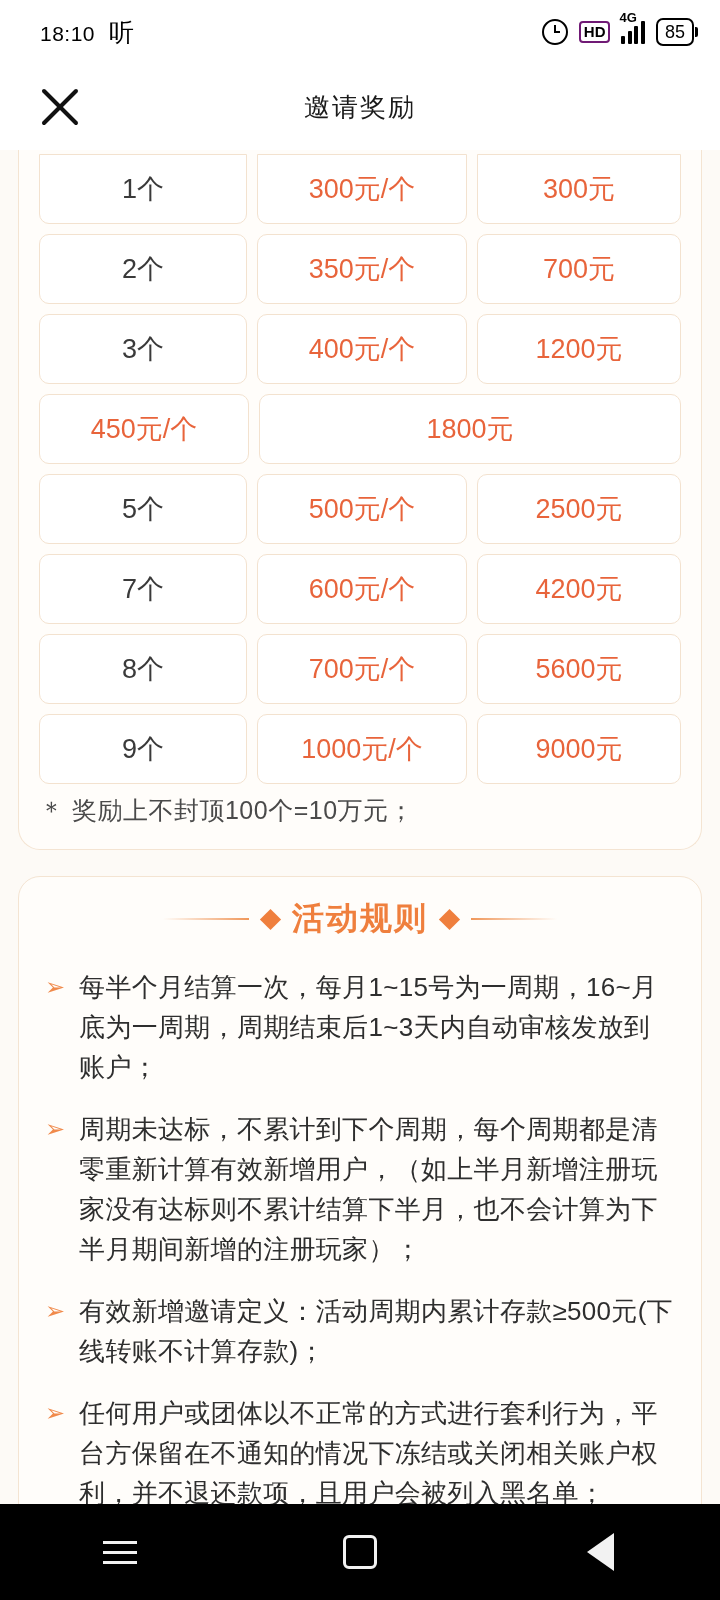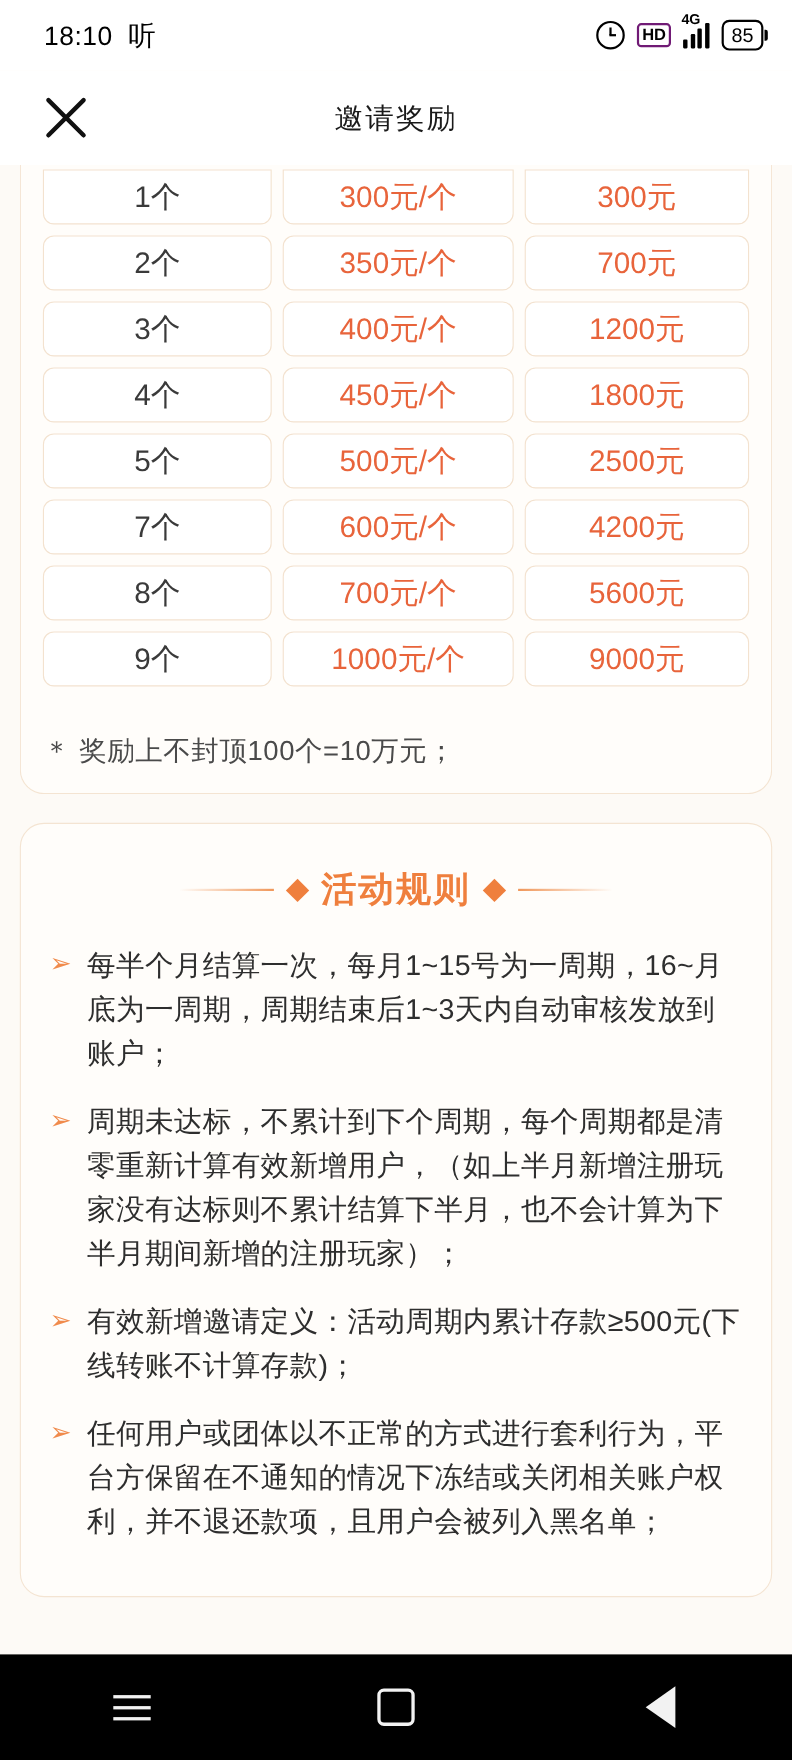--- a/index.html
+++ b/index.html
@@ -28,21 +28,21 @@
     align-items: center;
     justify-content: space-between;
     padding: 0 26px 0 40px;
   }
   .sb-left {
     display: flex;
     align-items: baseline;
     gap: 14px;
   }
   .sb-time {
-    font-size: 24px;
+    font-size: 21px;
     color: #000;
     letter-spacing: 0.5px;
   }
   .sb-word {
     font-size: 25px;
     color: #000;
   }
   .sb-right {
     display: flex;
     align-items: center;
@@ -163,42 +163,42 @@
     padding-top: 4px;
   }
   .row {
     display: flex;
     gap: 10px;
   }
   .cell {
     background: #ffffff;
     border: 1px solid #f3e2cf;
     border-radius: 10px;
-    height: 50px;
+    height: 70px;
     display: flex;
     align-items: center;
     justify-content: center;
     font-size: 27px;
     color: #3a3a3a;
   }
   .cell.c1 { flex: 0 0 208px; }
   .cell.c2 { flex: 0 0 210px; color: #e8643b; }
   .cell.c3 { flex: 1 1 auto; color: #e8643b; }
   .row.first .cell { border-top-left-radius: 0; border-top-right-radius: 0; }
 
   .footnote {
-    margin-top: 42px;
+    margin-top: 10px;
     font-size: 25px;
     color: #4a4a4a;
     letter-spacing: 0.5px;
   }
 
   
   .rules-card {
-    padding: 38px 26px 26px;
+    padding: 20px 26px 26px;
   }
   .rules-title-wrap {
     display: flex;
     align-items: center;
     justify-content: center;
     gap: 14px;
     margin-bottom: 26px;
   }
   .rt-line {
     width: 86px;
@@ -316,21 +316,20 @@
           <div class="cell c3">700元</div>
         </div>
 
         <div class="row">
           <div class="cell c1">3个</div>
           <div class="cell c2">400元/个</div>
           <div class="cell c3">1200元</div>
         </div>
 
         <div class="row">
-          <div class="cell c1">4个</div>
           <div class="cell c2">450元/个</div>
           <div class="cell c3">1800元</div>
         </div>
 
         <div class="row">
           <div class="cell c1">5个</div>
           <div class="cell c2">500元/个</div>
           <div class="cell c3">2500元</div>
         </div>
 

